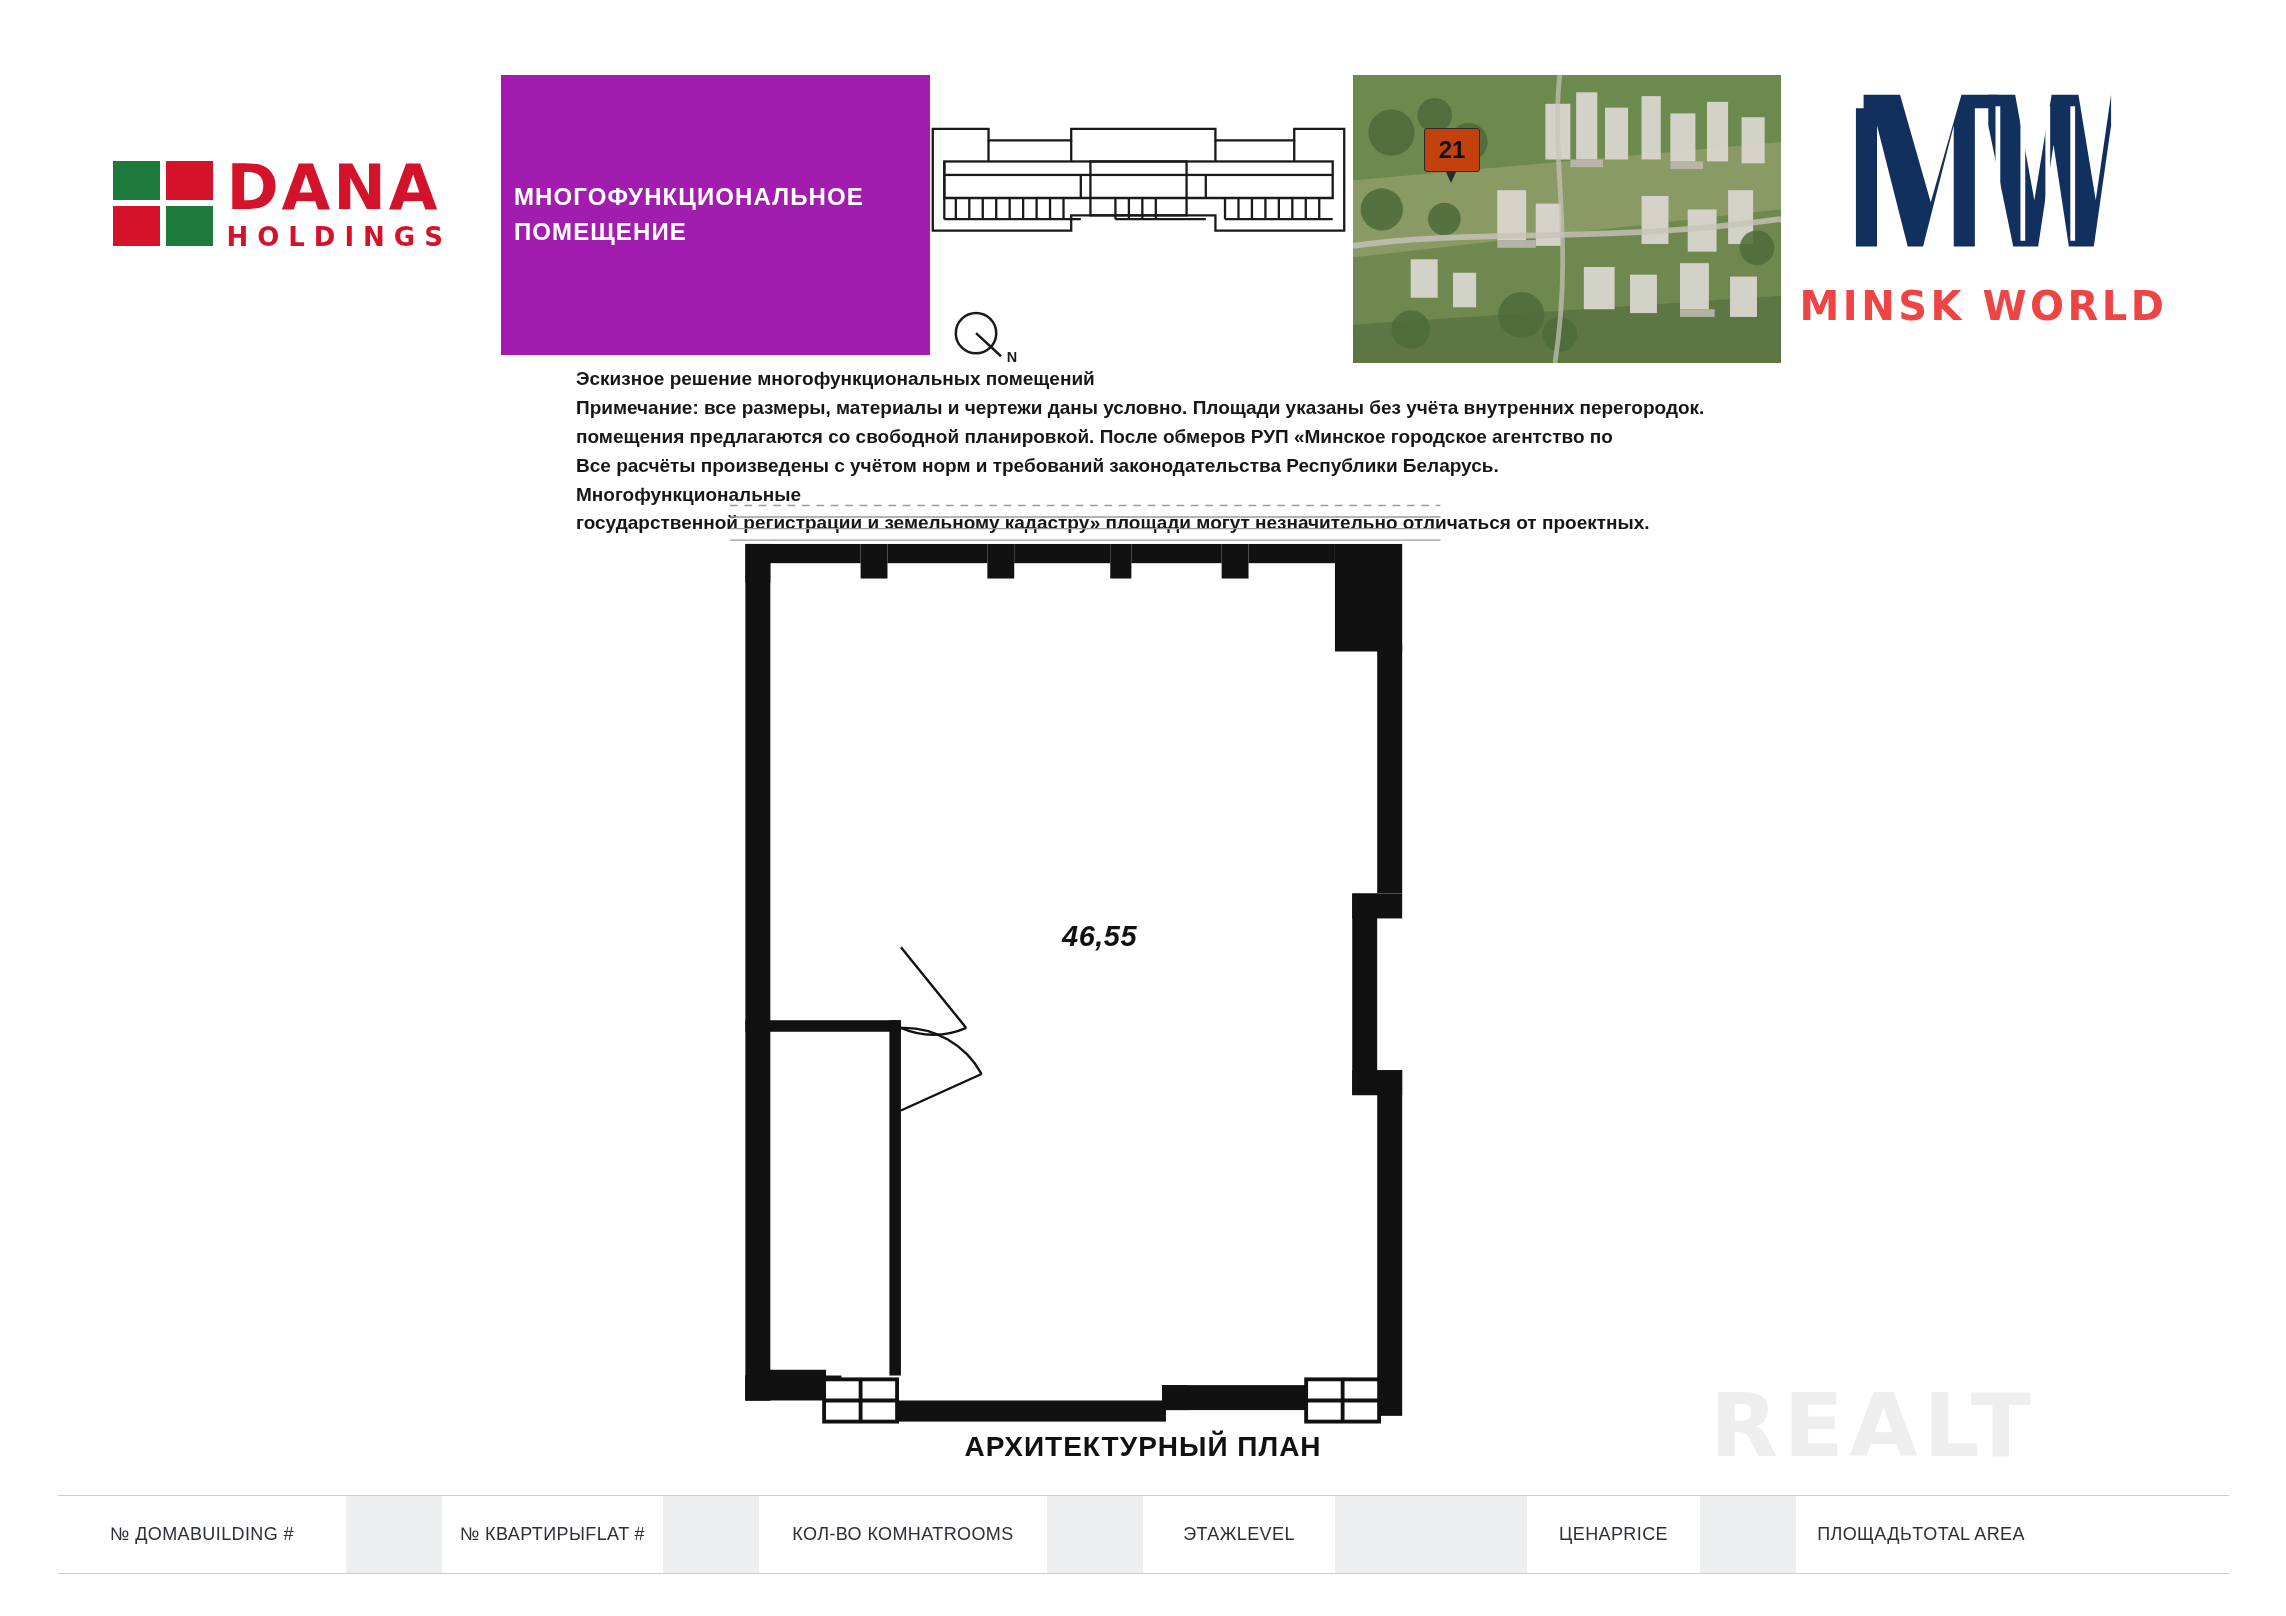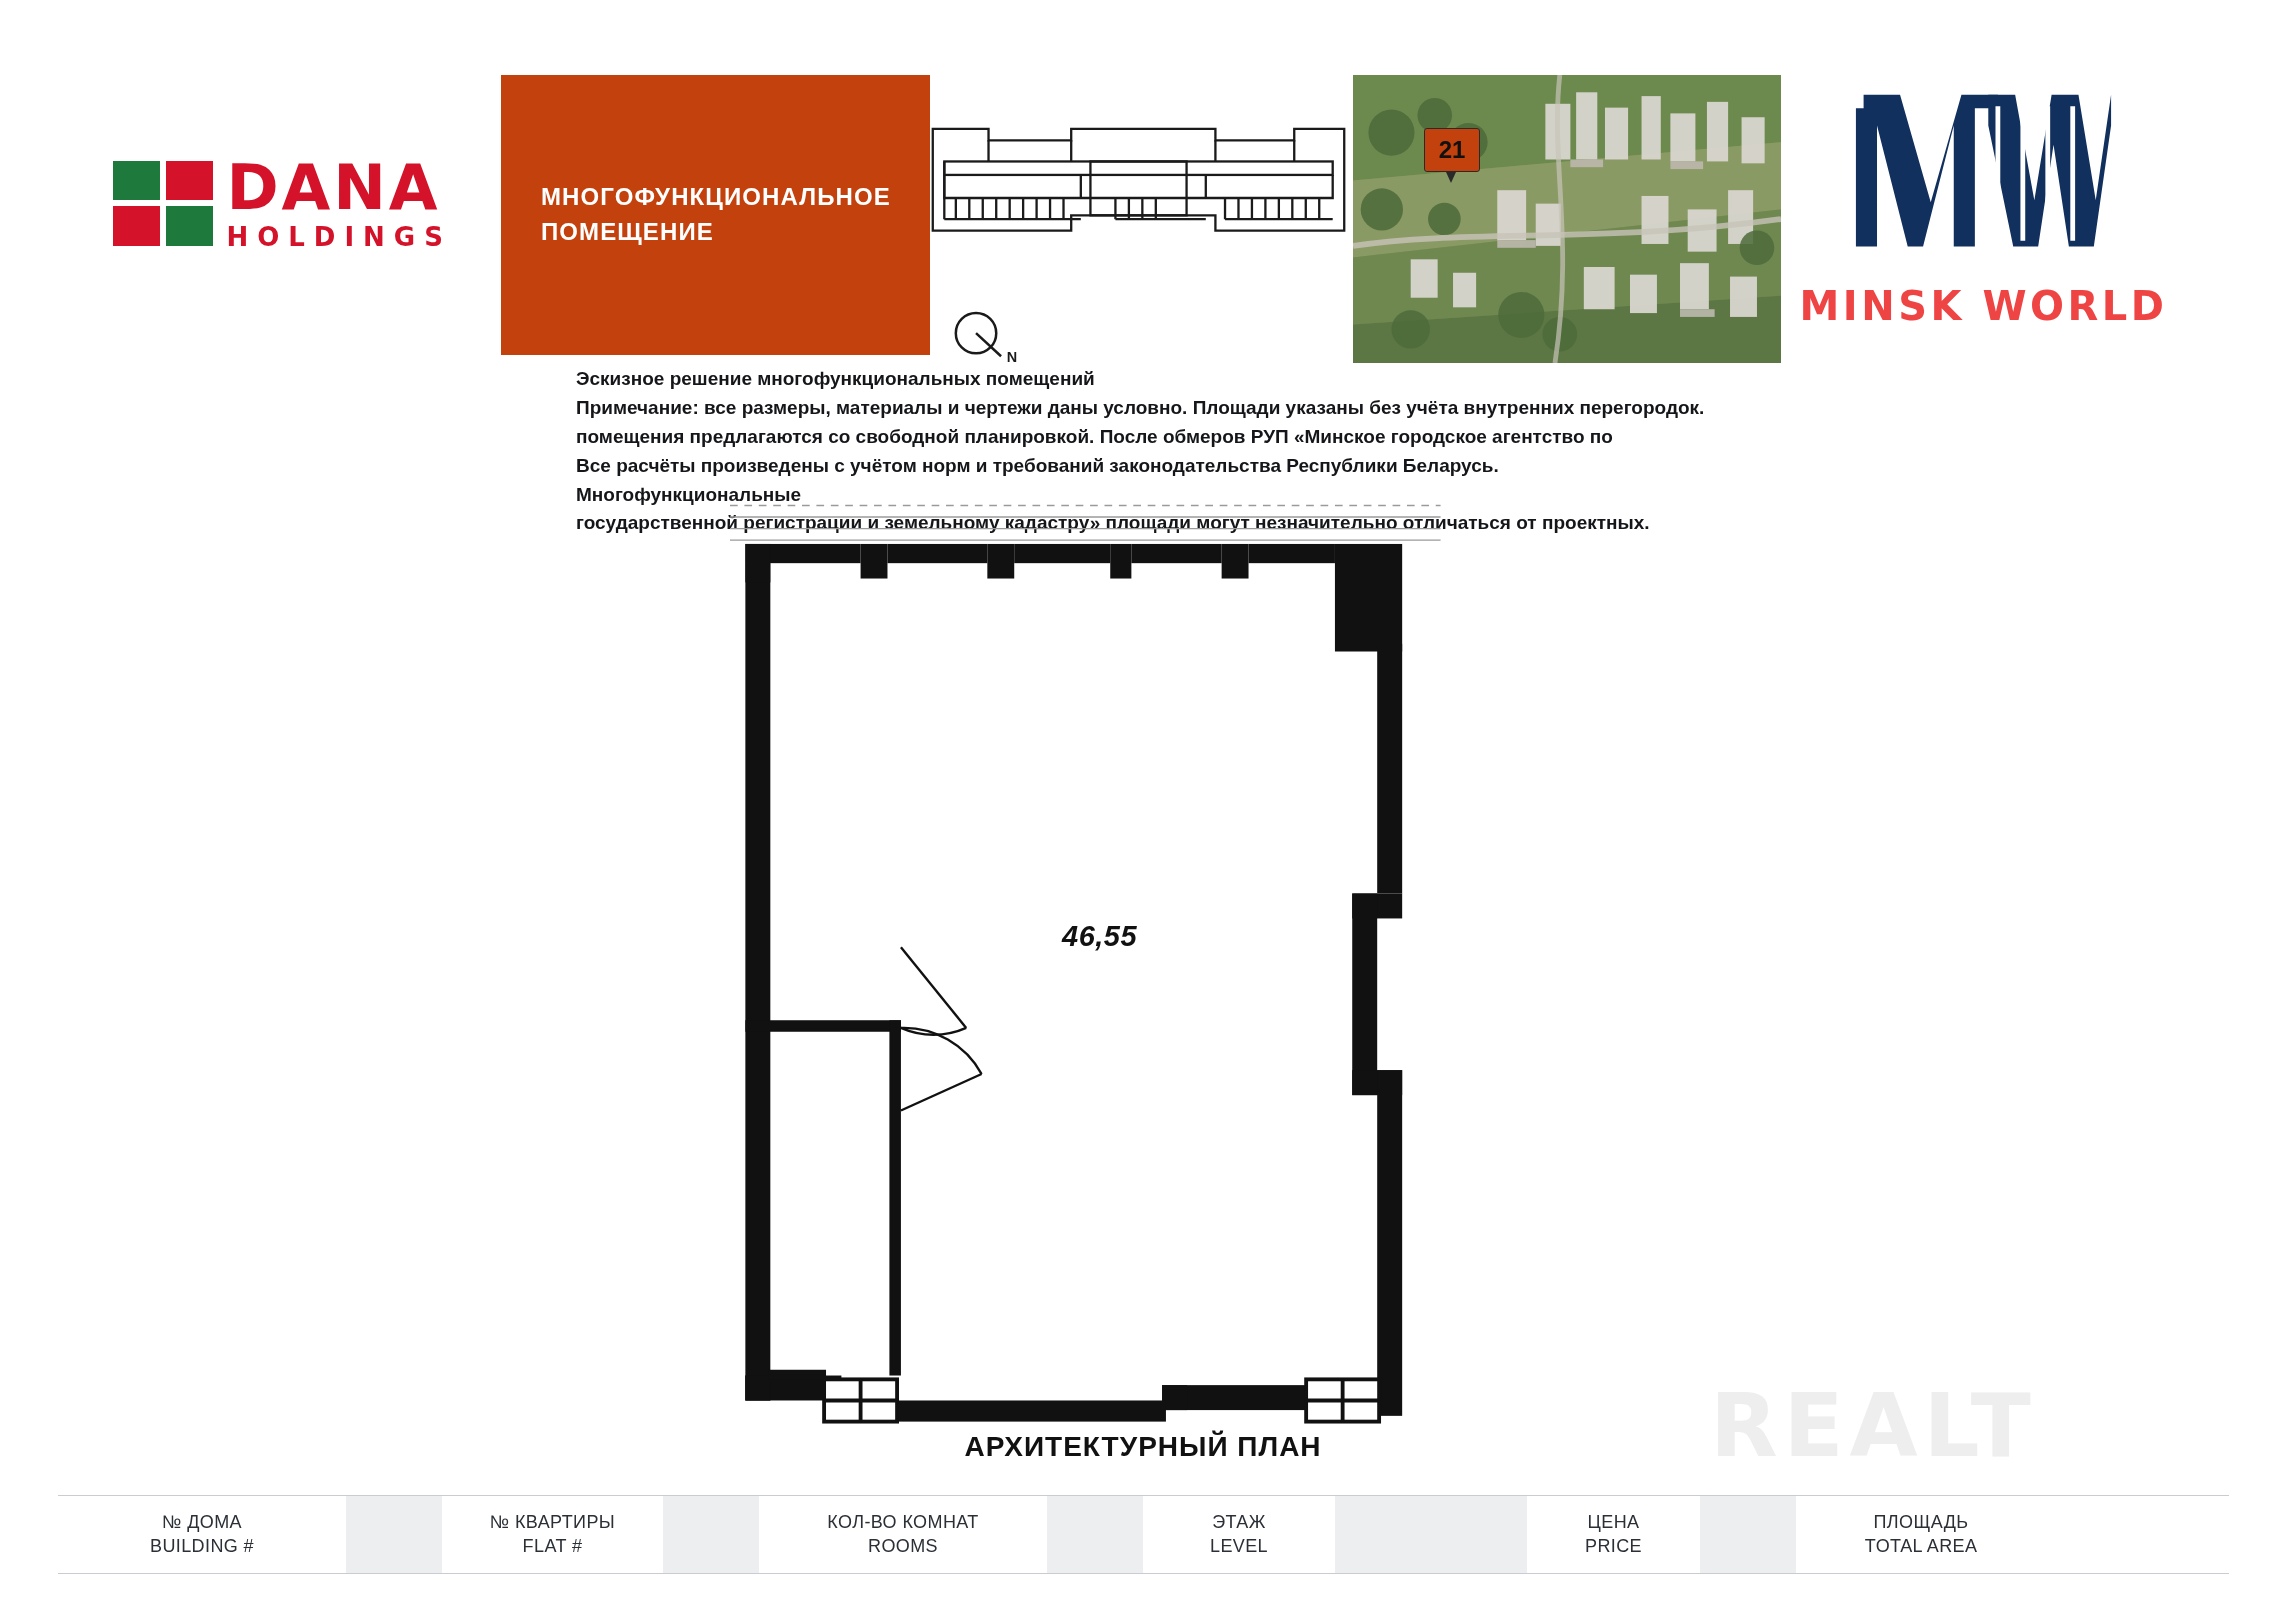--- a/index.html
+++ b/index.html
@@ -67,26 +67,26 @@
     margin-top: 5px;
   }
 
   
   .title-box {
     position: absolute;
     left: 501px;
     top: 38px;
     width: 429px;
     height: 280px;
-    background: #c2410c;
+    background: #a21caf;
     color: #ffffff;
     display: flex;
     flex-direction: column;
     justify-content: center;
-    padding-left: 40px;
+    padding-left: 13px;
   }
   .title-box .l {
     font-size: 24px;
     font-weight: bold;
     letter-spacing: 1.1px;
     line-height: 1.45;
   }
 
   
   .mini-plan {
@@ -226,21 +226,21 @@
     top: 1495px;
     width: 2171px;
     height: 79px;
     border-top: 1.9px solid #c9ccd1;
     border-bottom: 1.9px solid #c9ccd1;
     display: flex;
     align-items: stretch;
   }
   .fcell {
     display: flex;
-    flex-direction: column;
+    flex-direction: row;
     align-items: center;
     justify-content: center;
     font-size: 18px;
     line-height: 1.28;
     color: #2b2f36;
     letter-spacing: 0.4px;
   }
   .fcell .ru { }
   .fcell .en { }
   .fgap { background: #eceef0; }

